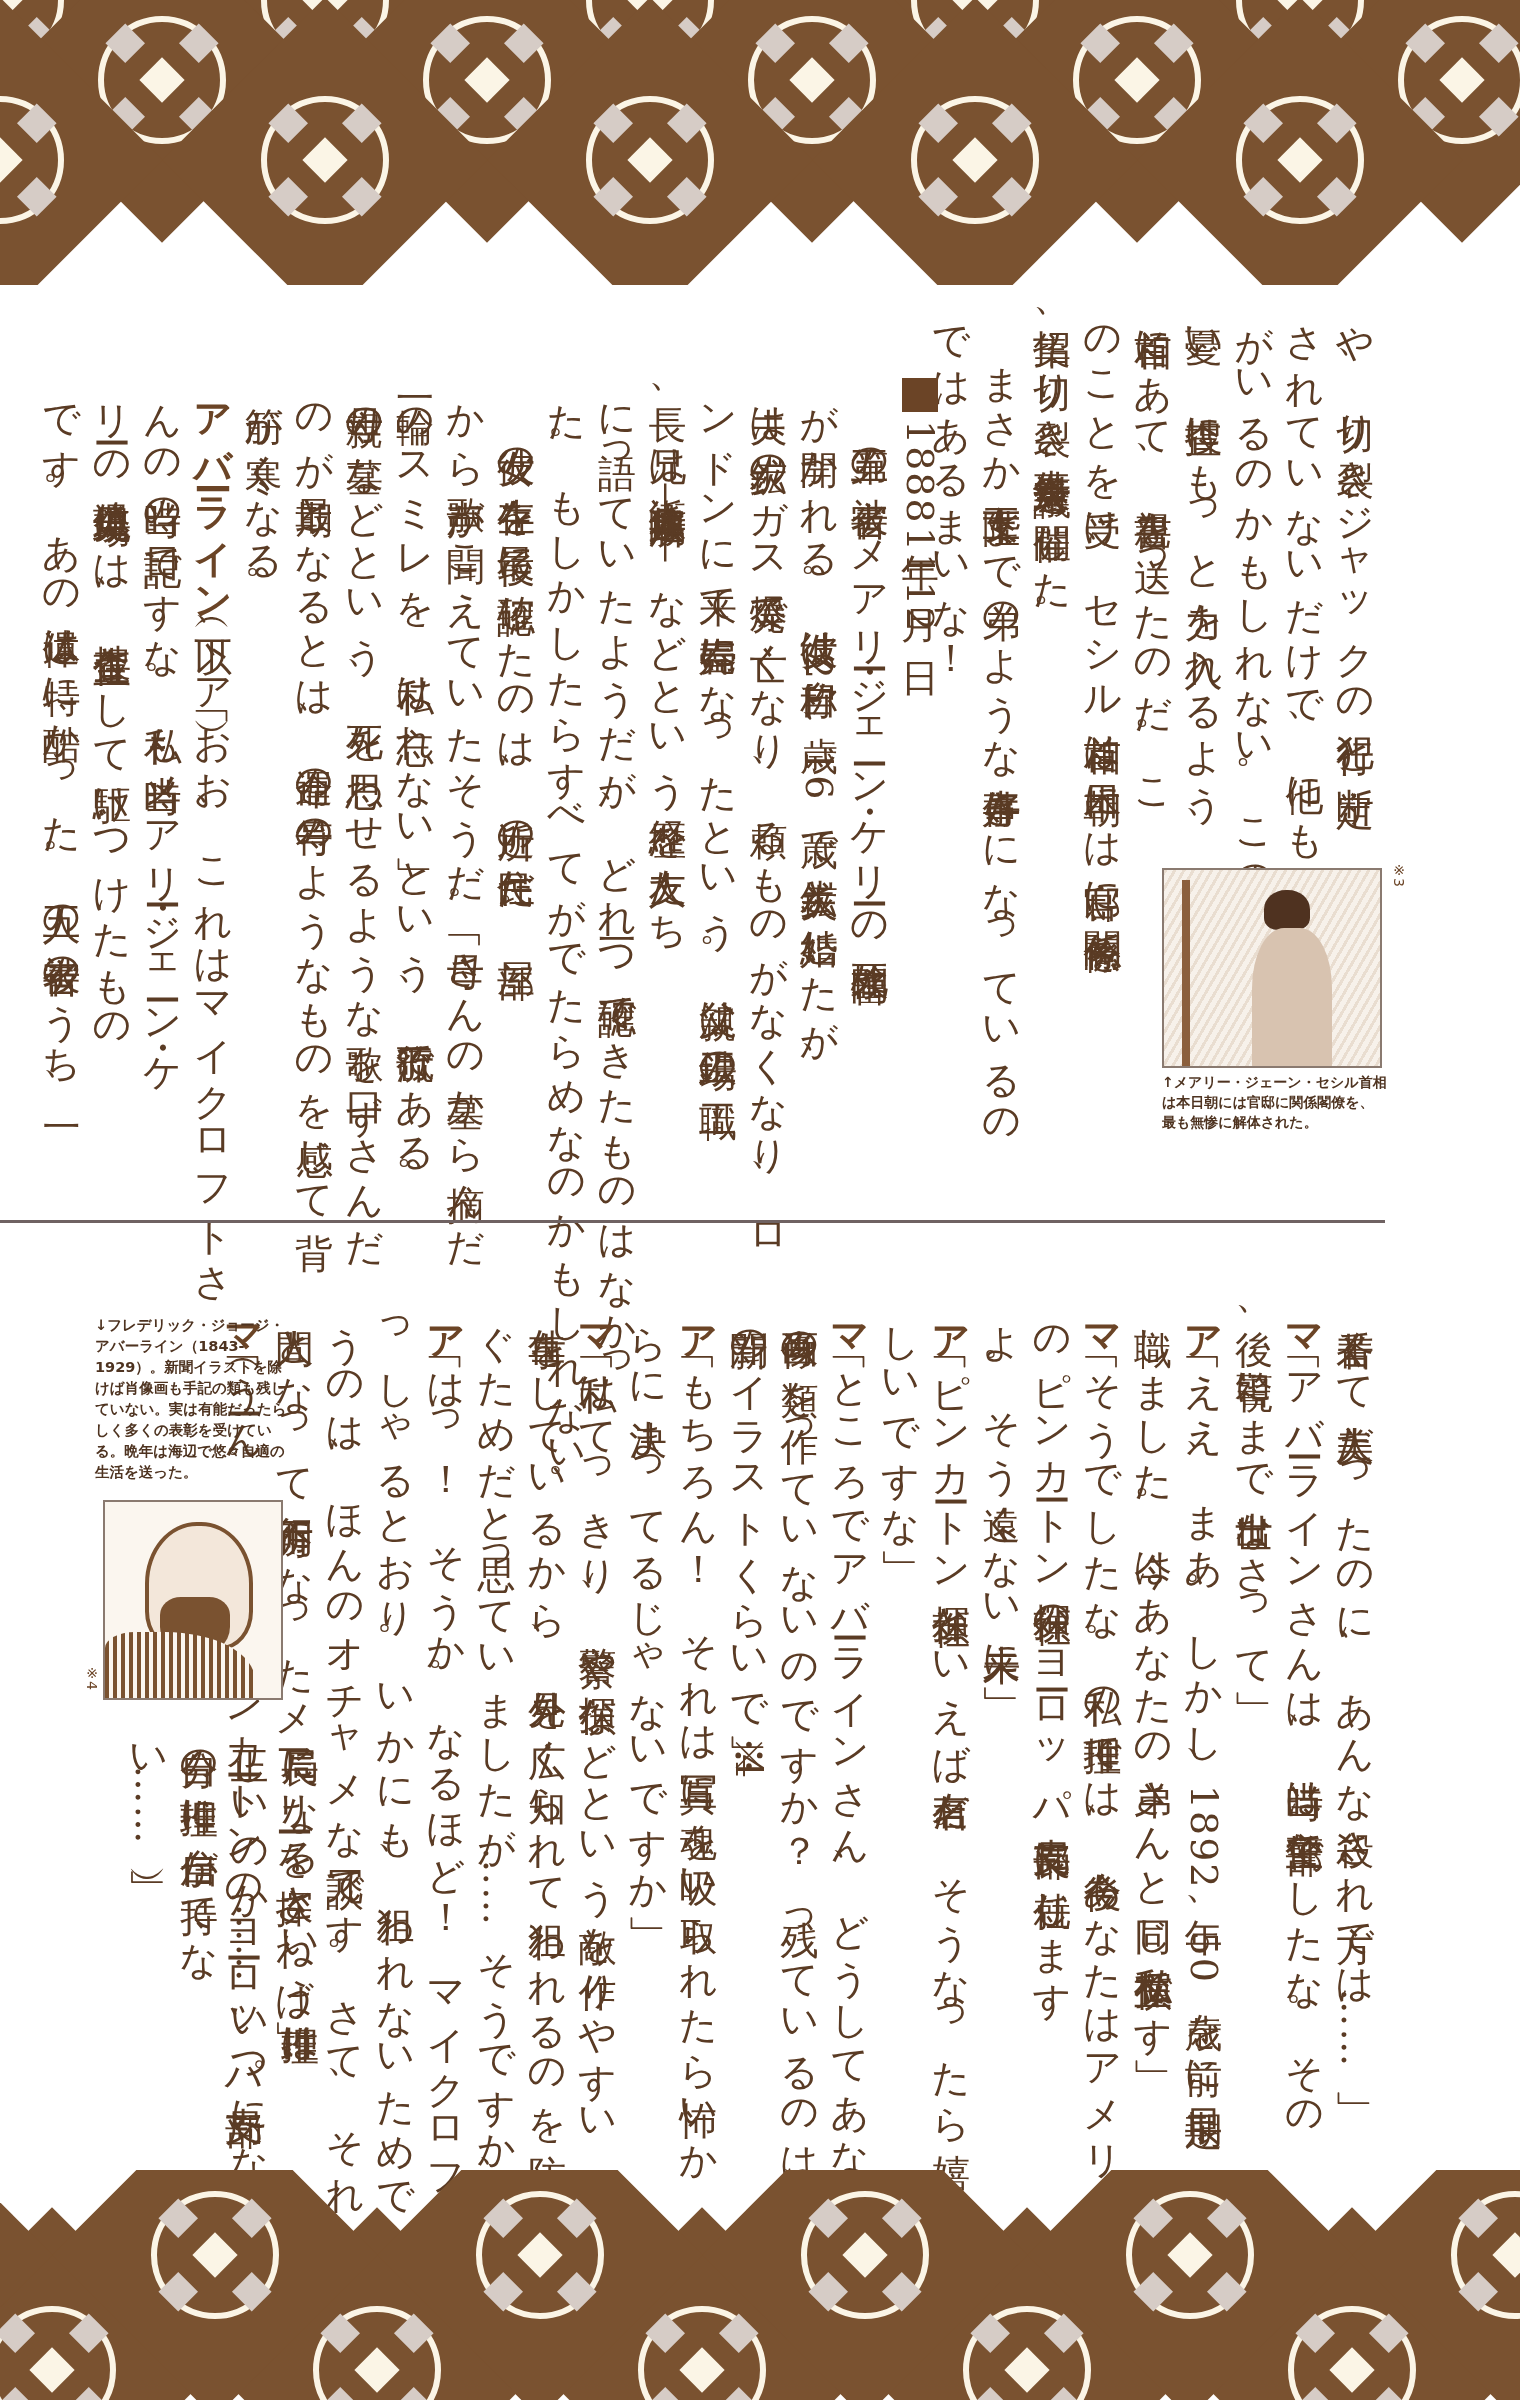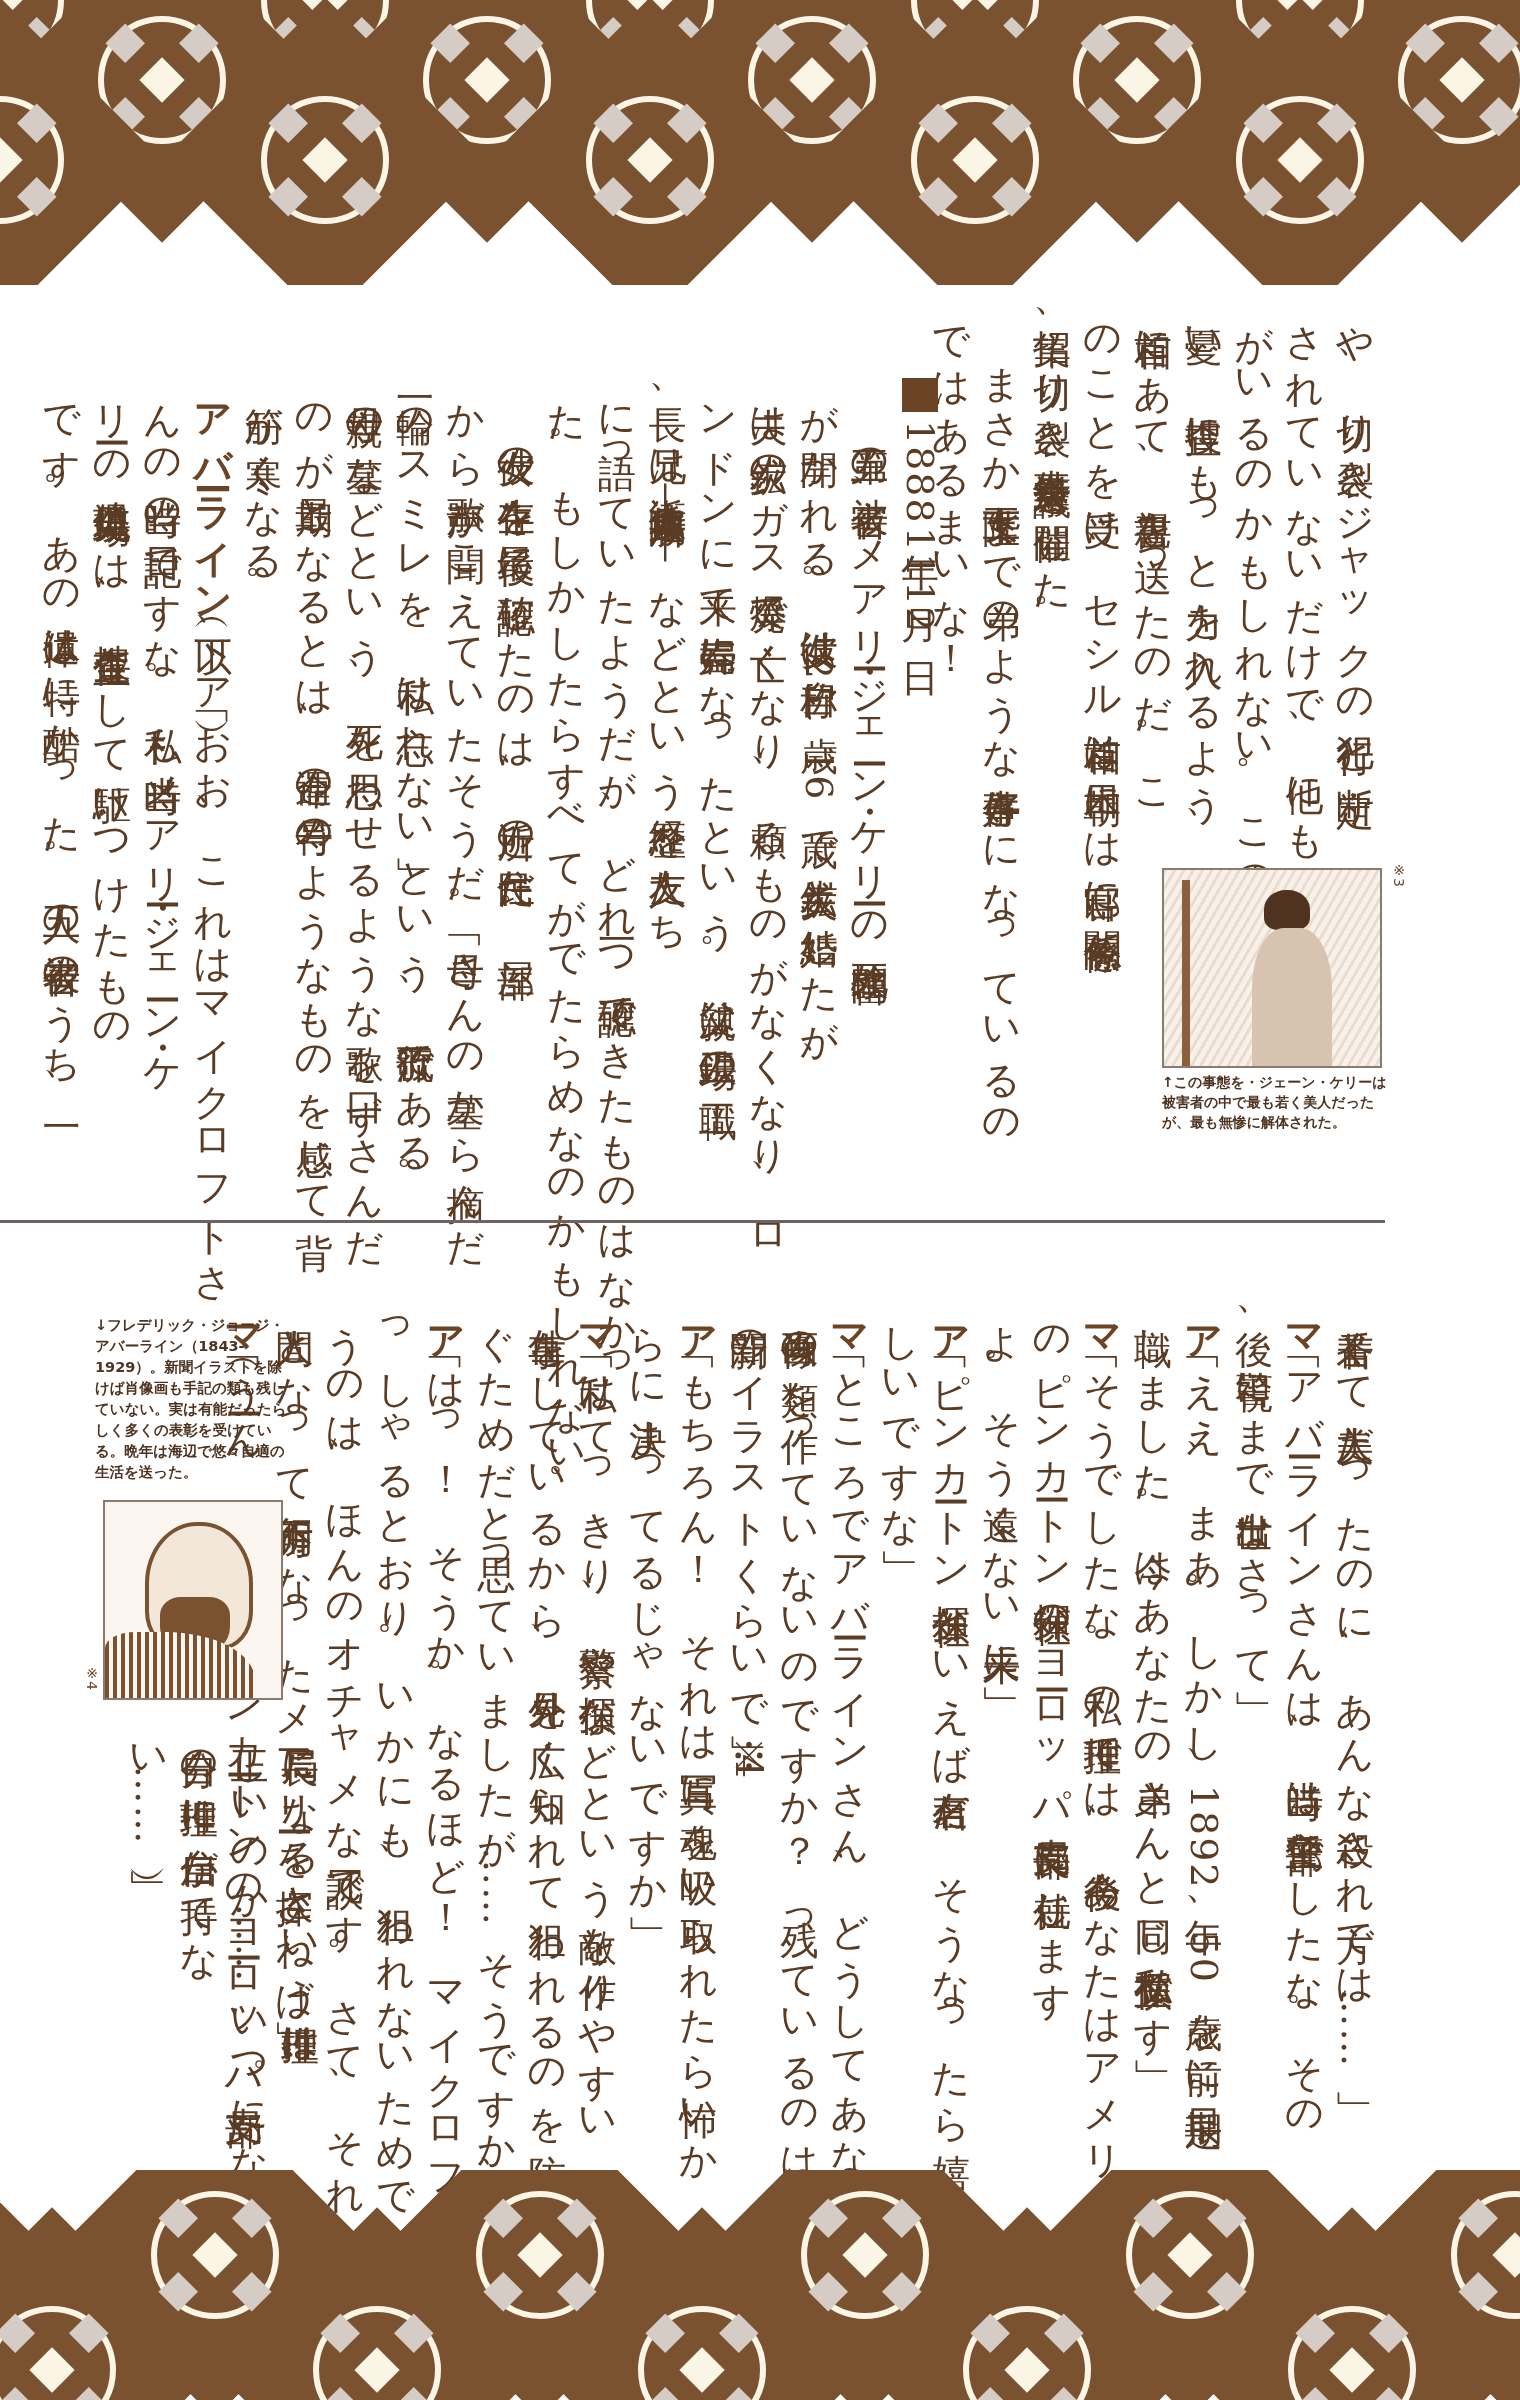--- a/index.html
+++ b/index.html
@@ -54,21 +54,21 @@
 
 <div class="vblock" id="upper-b" style="right:575px;top:378px;height:790px;"><span class="vline"><span class="heading-mark"></span><span>1888年11月12日</span></span><span class="vline">　第五の被害者、メアリー・ジェーン・ケリーの検死審問</span><span class="vline">が開かれる。彼女は自称25歳、16歳で炭鉱夫と結婚したが、</span><span class="vline">夫は炭鉱のガス爆発で亡くなり、頼るものがなくなり、ロ</span><span class="vline">ンドンに来て売春婦になったという。父親は鉄工場の職工</span><span class="vline">長、兄は近衛歩兵連隊所属――などという経歴を友人たち</span><span class="vline">に語っていたようだが、どれ一つ確認できたものはなかっ</span><span class="vline">た。もしかしたらすべてがでたらめなのかもしれない。</span><span class="vline">　彼女の生存を最後に確認したのは、近所の住民だ。部屋</span><span class="vline">から歌声が聞こえていたそうだ。「母さんの墓から摘んだ</span><span class="vline">一輪のスミレを　私は忘れない」という、流行歌である。</span><span class="vline">母親の墓などという、死を思わせるような歌を口ずさんだ</span><span class="vline">のが最期となるとは、運命の符号のようなものを感じて背</span><span class="vline">筋が寒くなる。</span><span class="vline"><span class="spk">アバーライン</span><span>（以下、ア）</span><span>「おお、これはマイクロフトさ</span></span><span class="vline">んの当時の日記ですな。私も当時メアリー・ジェーン・ケ</span><span class="vline">リーの遺体発見現場には、捜査主任として駆けつけたもの</span><span class="vline">です。あの遺体は特に酷かった。五人の被害者のうち、一</span></div>
 
 <div class="figure" style="left:1162px;top:868px;width:220px;height:200px;">
   <div class="sketch-bg"></div>
   <div class="sketch-figure" style="left:100px;top:20px;width:46px;height:40px;background:#4f3220;"></div>
   <div class="sketch-figure" style="left:88px;top:58px;width:80px;height:150px;border-radius:40% 40% 10% 10%;background:#d8c3b0;"></div>
   <div class="sketch-figure" style="left:18px;top:10px;width:8px;height:190px;border-radius:0;background:#8b5f3c;"></div>
 </div>
 <div class="figlabel" style="left:1392px;top:862px;writing-mode:vertical-rl;">※3</div>
-<div class="caption" style="left:1162px;top:1072px;width:225px;font-size:14px;line-height:20px;">↑この事態を・ジェーン・ケリーは被害者の中で最も若く美人だったが、最も無惨に解体された。</div>
+<div class="caption" style="left:1162px;top:1072px;width:225px;font-size:14px;line-height:20px;">↑メアリー・ジェーン・セシル首相は本日朝には官邸に関係閣僚を、最も無惨に解体された。</div>
 
 <div class="divider"></div>
 
 <div class="vblock" id="lower-a" style="right:140px;top:1300px;height:880px;"><span class="vline"><span>番若くて美人だったのに、あんな殺され方では……」</span></span><span class="vline"><span class="spk">マ</span><span>「アバーラインさんは、当時は主任警部でしたな。その</span></span><span class="vline"><span>後、警視にまで出世なさって」</span></span><span class="vline"><span class="spk">ア</span><span>「ええ、まあ。しかし、1892年、50歳を前に早期退</span></span><span class="vline"><span>職しました。今はあなたの弟さんと同じ私立探偵です」</span></span><span class="vline"><span class="spk">マ</span><span>「そうでしたな。私の推理では、今後あなたはアメリカ</span></span><span class="vline"><span>のピンカートン探偵社のヨーロッパ支部局長に就任します</span></span><span class="vline"><span>よ。そう遠くない未来に」</span></span><span class="vline"><span class="spk">ア</span><span>「ピンカートン探偵社といえば有名だ。そうなったら嬉</span></span><span class="vline"><span>しいですな」</span></span><span class="vline"><span class="spk">マ</span><span>「ところでアバーラインさん、どうしてあなたは写真や</span></span><span class="vline"><span>肖像画の類を作っていないのですか？　残っているのは、</span></span><span class="vline"><span>新聞のイラストくらいで」※4</span></span><span class="vline"><span class="spk">ア</span><span>「もちろん！　それは写真に魂を吸い取られたら怖いか</span></span><span class="vline"><span>らに決まってるじゃないですか」</span></span><span class="vline"><span class="spk">マ</span><span>「私はてっきり、警察や探偵などという敵を作りやすい</span></span><span class="vline"><span>仕事をしているから、外見を広く知られて狙われるのを防</span></span><span class="vline"><span>ぐためだと思っていましたが……そうですか、魂ですか」</span></span><span class="vline"><span class="spk">ア</span><span>「はっ！　そうか。なるほど！　マイクロフトさんのお</span></span><span class="vline"><span>っしゃるとおり。いかにも、狙われないためです。魂とい</span></span><span class="vline"><span>うのは、ほんのオチャメな冗談です。さて、それより人造</span></span><span class="vline"><span>人間となって行方不明になったメアリーを探さねば」</span></span><span class="vline"><span class="spk">マ</span><span>「（うーん。この人がピンカートンのヨーロッパ支部局</span></span></div>
 
 <div class="vblock" id="lower-b" style="right:1195px;top:1720px;height:420px;"><span class="vline">局長になるという推理は、</span><span class="vline">正しいのか……いつになく</span><span class="vline">自分の推理に自信が持てな</span><span class="vline">い……）」</span></div>
 
 <div class="caption" style="left:95px;top:1315px;width:195px;">↓フレデリック・ジョージ・アバーライン（1843-1929）。新聞イラストを除けば肖像画も手記の類も残していない。実は有能だったらしく多くの表彰を受けている。晩年は海辺で悠々自適の生活を送った。</div>
 <div class="figure" style="left:103px;top:1500px;width:180px;height:200px;background:#fbf6ef;">
   <div class="sketch-figure" style="left:40px;top:20px;width:100px;height:120px;background:#f3e7da;border:4px solid #7a5230;"></div>

